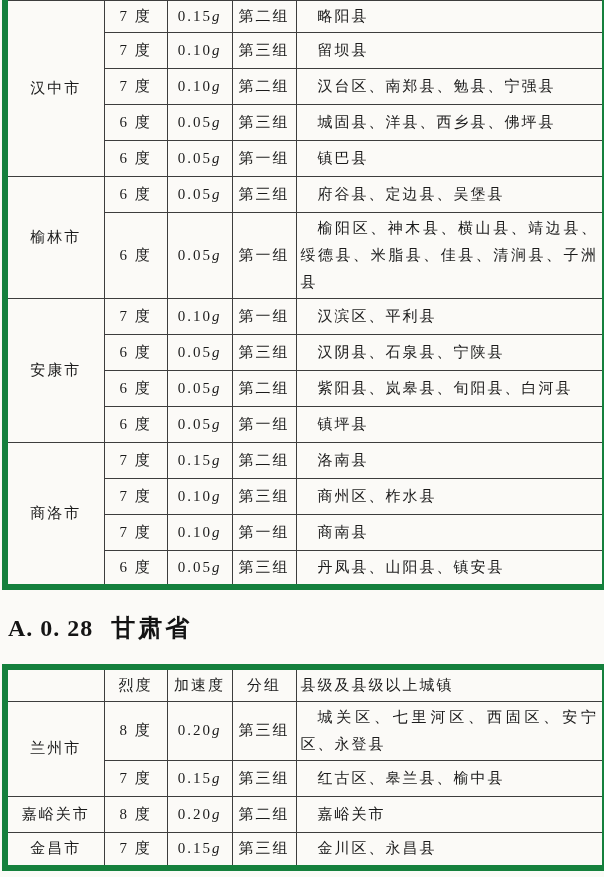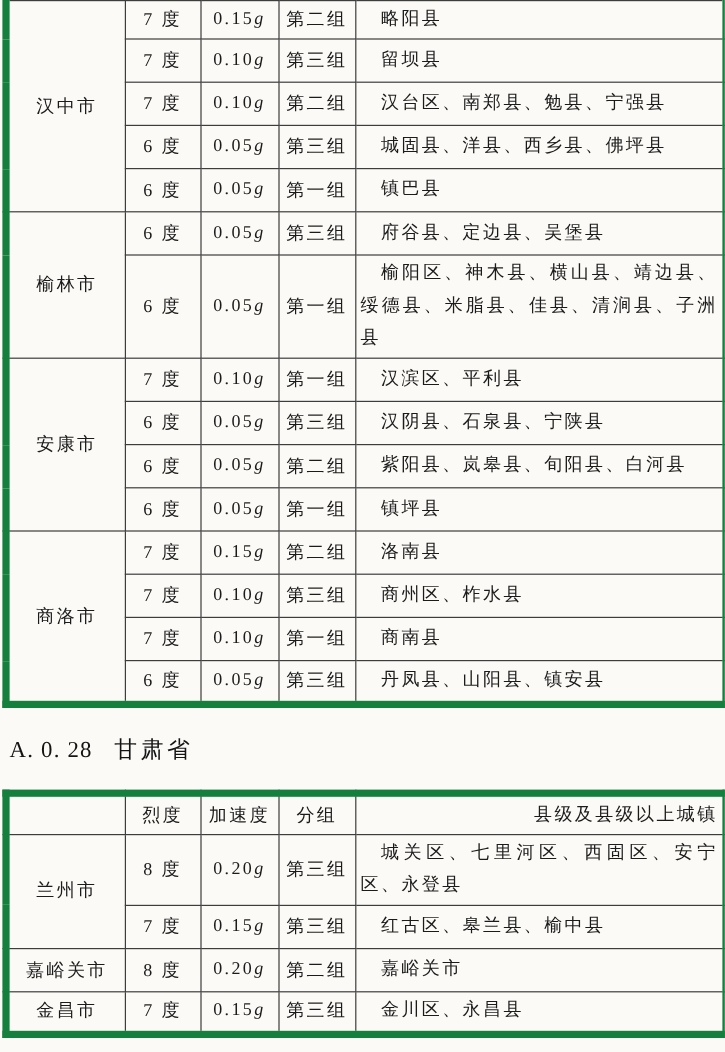--- a/index.html
+++ b/index.html
@@ -35,29 +35,29 @@
     text-align: center;
   }
   td.c-acc { letter-spacing: 0.5px; }
   td.c-cnt, th.c-cnt-hd {
     text-align: justify;
     padding: 5px 12px 5px 8px;
     text-indent: 17px;
     line-height: 27px;
     font-family: Liberation Serif, serif;
   }
-  th.c-cnt-hd { text-align: right; text-indent: 0; }
+  th.c-cnt-hd { text-align: left; text-indent: 0; }
   tr.r-first td { height: 31px; }
   tr.r-norm td { height: 36px; }
   .gi { font-style: italic; font-family: "Liberation Serif", "DejaVu Serif", serif; }
 
   .heading {
     margin: 22px 0 20px 8px;
-    font-weight: normal;
-    font-size: 19px;
+    font-weight: bold;
+    font-size: 24px;
     color: #141414;
   }
   .heading .h-num {
     font-family: "Liberation Serif", "DejaVu Serif", serif;
     letter-spacing: 1px;
     margin-right: 18px;
   }
   .heading .h-title { letter-spacing: 3px; }
 </style>
 </head>

